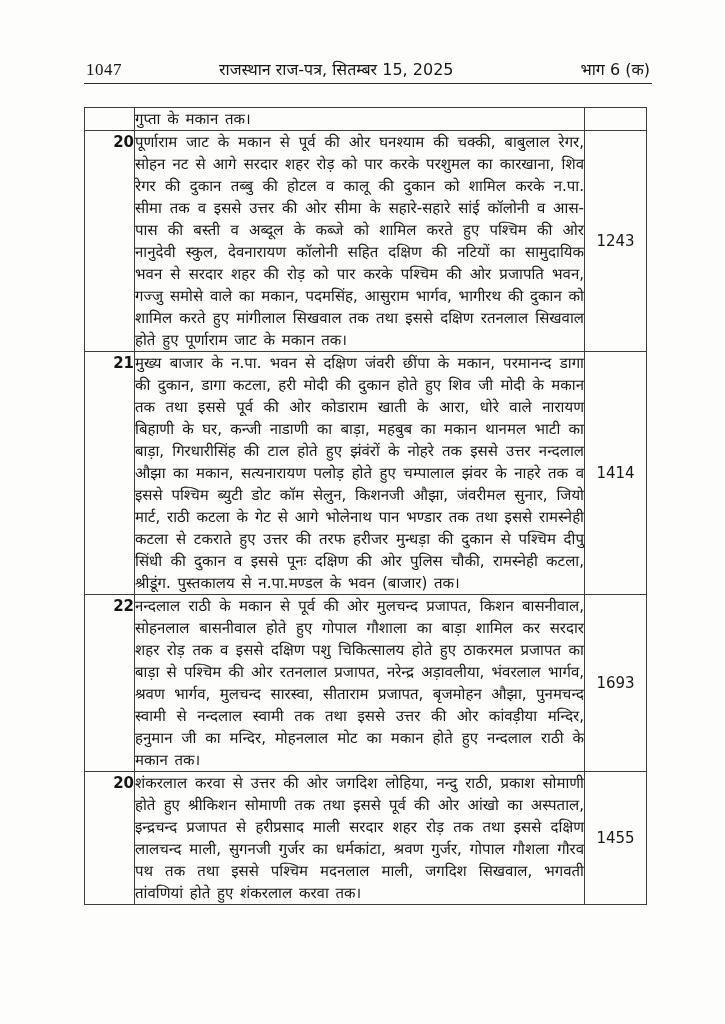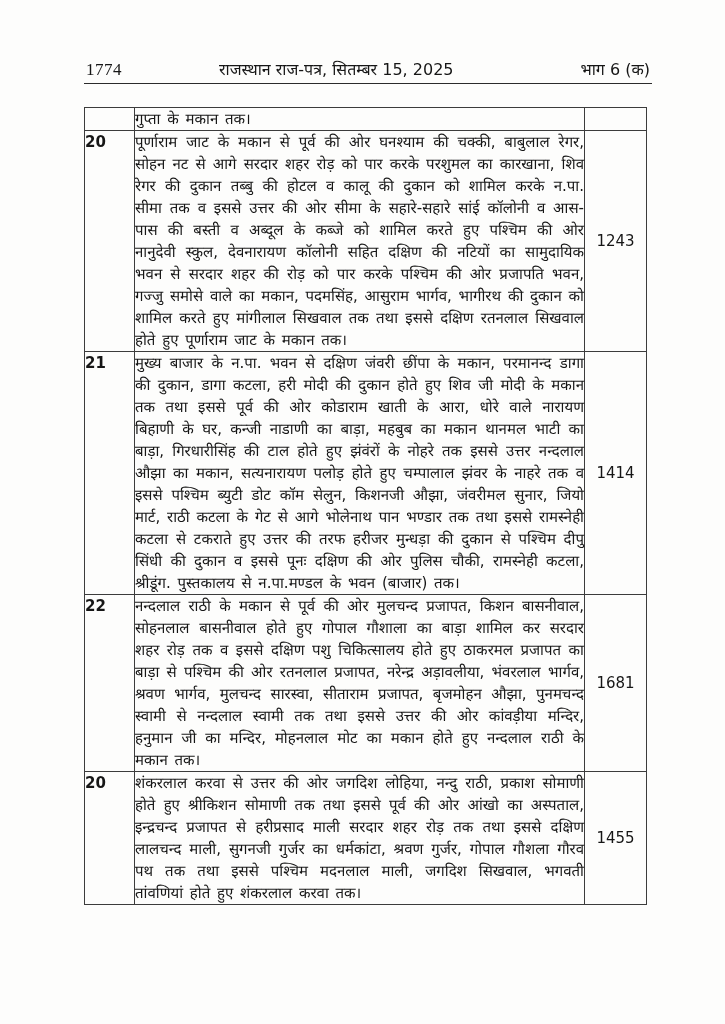--- a/index.html
+++ b/index.html
@@ -53,21 +53,21 @@
     table-layout: fixed;
   }
   table.boundary-table td {
     border: 1px solid #3c3c3c;
     font-size: 15px;
     line-height: 22px;
     padding: 0;
   }
   td.cell-serial {
     width: 49px;
-    text-align: left;
+    text-align: right;
     vertical-align: top;
     font-weight: bold;
     padding-top: 1px;
   }
   td.cell-text {
     width: 449px;
     text-align: justify;
     vertical-align: top;
     padding: 1px 8px 2px 11px;
     word-spacing: 2px;
@@ -78,21 +78,21 @@
     vertical-align: middle;
   }
 </style>
 </head>
 <body>
 
 <div class="page">
   <div class="content">
 
     <div class="header">
-      <span class="page-number">1774</span>
+      <span class="page-number">1047</span>
       <span class="gazette-title">राजस्थान राज-पत्र, सितम्बर 15, 2025</span>
       <span class="part-label">भाग 6 (क)</span>
     </div>
 
     <table class="boundary-table">
       <tbody>
         <tr>
           <td class="cell-serial"></td>
           <td class="cell-text">गुप्ता के मकान तक।</td>
           <td class="cell-value"></td>
@@ -103,21 +103,21 @@
           <td class="cell-value">1243</td>
         </tr>
         <tr>
           <td class="cell-serial">21</td>
           <td class="cell-text">मुख्य बाजार के न.पा. भवन से दक्षिण जंवरी छींपा के मकान, परमानन्द डागा की दुकान, डागा कटला, हरी मोदी की दुकान होते हुए शिव जी मोदी के मकान तक तथा इससे पूर्व की ओर कोडाराम खाती के आरा, धोरे वाले नारायण बिहाणी के घर, कन्जी नाडाणी का बाड़ा, महबुब का मकान थानमल भाटी का बाड़ा, गिरधारीसिंह की टाल होते हुए झंवंरों के नोहरे तक इससे उत्तर नन्दलाल औझा का मकान, सत्यनारायण पलोड़ होते हुए चम्पालाल झंवर के नाहरे तक व इससे पश्चिम ब्युटी डोट कॉम सेलुन, किशनजी औझा, जंवरीमल सुनार, जियो मार्ट, राठी कटला के गेट से आगे भोलेनाथ पान भण्डार तक तथा इससे रामस्नेही कटला से टकराते हुए उत्तर की तरफ हरीजर मुन्धड़ा की दुकान से पश्चिम दीपु सिंधी की दुकान व इससे पूनः दक्षिण की ओर पुलिस चौकी, रामस्नेही कटला, श्रीडूंग. पुस्तकालय से न.पा.मण्डल के भवन (बाजार) तक।</td>
           <td class="cell-value">1414</td>
         </tr>
         <tr>
           <td class="cell-serial">22</td>
           <td class="cell-text">नन्दलाल राठी के मकान से पूर्व की ओर मुलचन्द प्रजापत, किशन बासनीवाल, सोहनलाल बासनीवाल होते हुए गोपाल गौशाला का बाड़ा शामिल कर सरदार शहर रोड़ तक व इससे दक्षिण पशु चिकित्सालय होते हुए ठाकरमल प्रजापत का बाड़ा से पश्चिम की ओर रतनलाल प्रजापत, नरेन्द्र अड़ावलीया, भंवरलाल भार्गव, श्रवण भार्गव, मुलचन्द सारस्वा, सीताराम प्रजापत, बृजमोहन औझा, पुनमचन्द स्वामी से नन्दलाल स्वामी तक तथा इससे उत्तर की ओर कांवड़ीया मन्दिर, हनुमान जी का मन्दिर, मोहनलाल मोट का मकान होते हुए नन्दलाल राठी के मकान तक।</td>
-          <td class="cell-value">1681</td>
+          <td class="cell-value">1693</td>
         </tr>
         <tr>
           <td class="cell-serial">20</td>
           <td class="cell-text">शंकरलाल करवा से उत्तर की ओर जगदिश लोहिया, नन्दु राठी, प्रकाश सोमाणी होते हुए श्रीकिशन सोमाणी तक तथा इससे पूर्व की ओर आंखो का अस्पताल, इन्द्रचन्द प्रजापत से हरीप्रसाद माली सरदार शहर रोड़ तक तथा इससे दक्षिण लालचन्द माली, सुगनजी गुर्जर का धर्मकांटा, श्रवण गुर्जर, गोपाल गौशला गौरव पथ तक तथा इससे पश्चिम मदनलाल माली, जगदिश सिखवाल, भगवती तांवणियां होते हुए शंकरलाल करवा तक।</td>
           <td class="cell-value">1455</td>
         </tr>
       </tbody>
     </table>
 
   </div>

